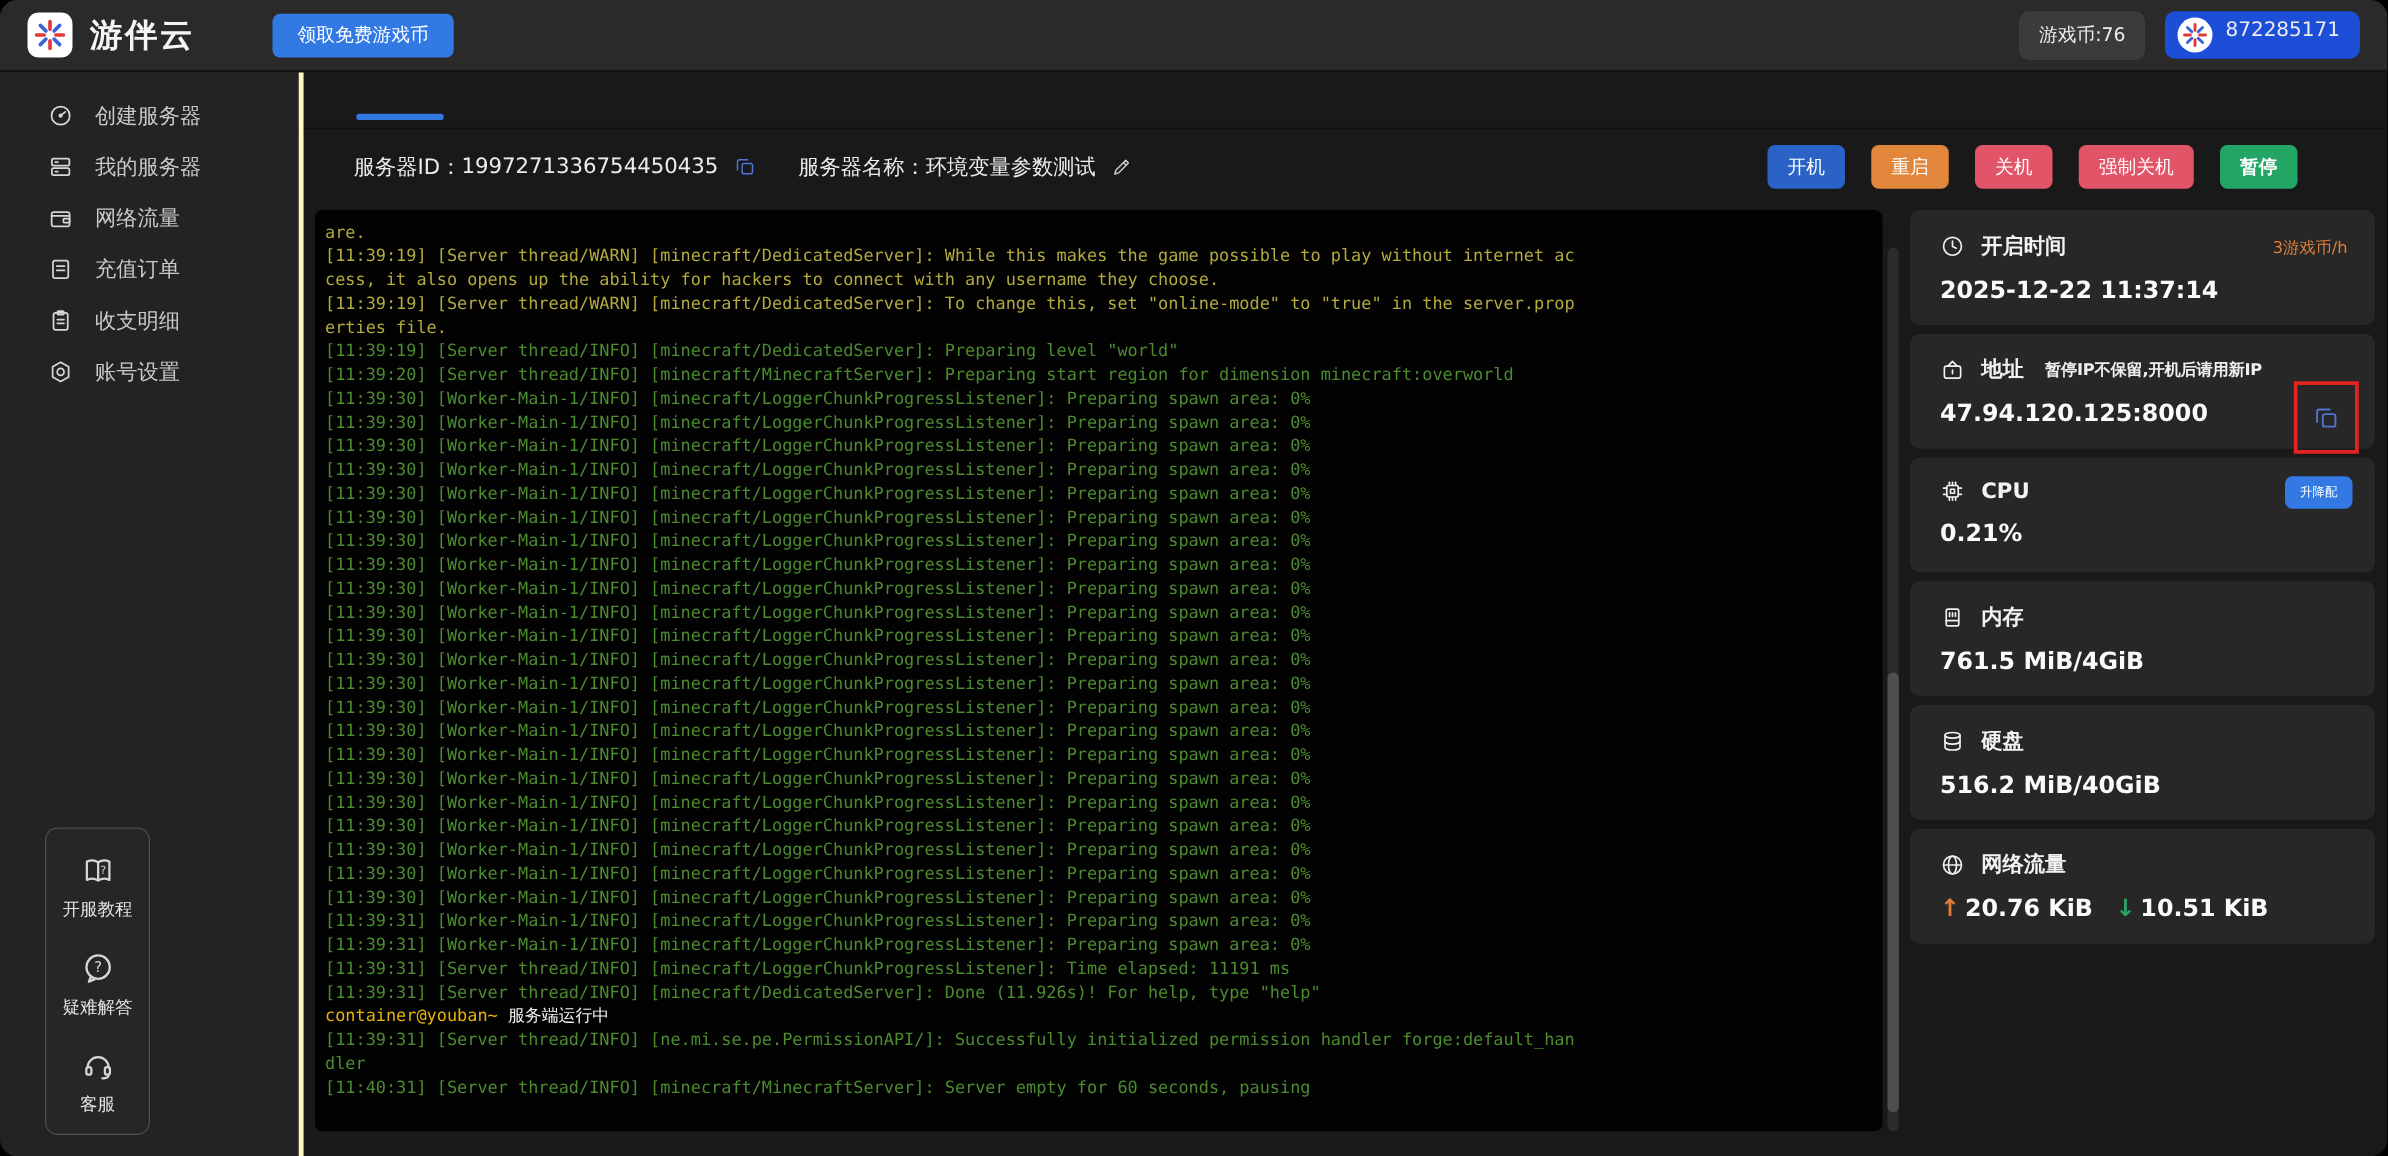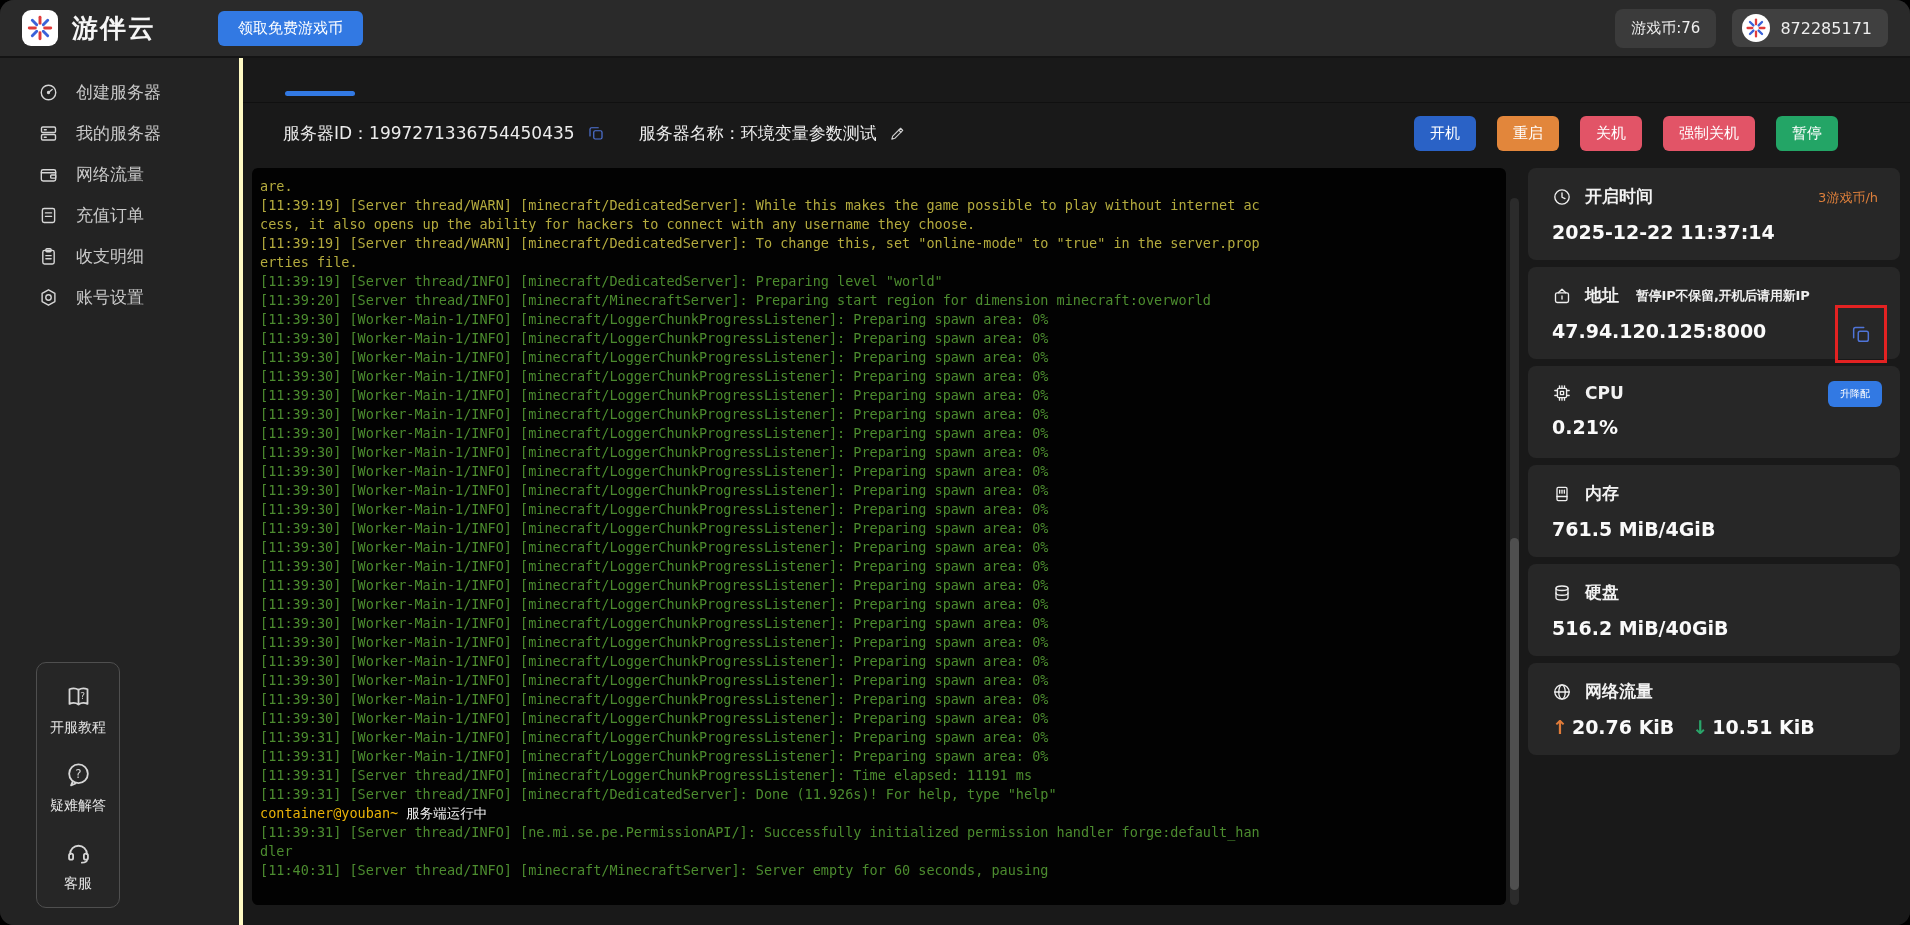--- a/index.html
+++ b/index.html
@@ -8,22 +8,22 @@
   .window{position:absolute;inset:0;background:#1c1c1c;border-radius:14px;overflow:hidden;}
 
   
   .header{position:absolute;top:0;left:0;right:0;height:58px;background:#2a2a2a;
           border-bottom:2px solid #141414;display:flex;align-items:center;padding:0 22px;box-sizing:border-box;}
   .logo{width:36px;height:36px;border-radius:9px;background:#fff;display:flex;align-items:center;justify-content:center;flex:0 0 auto;}
   .brand{font-size:26px;font-weight:bold;color:#f5f5f5;margin-left:14px;letter-spacing:2px;}
   .free-btn{margin-left:62px;background:#3279e3;color:#fff;font-size:15px;border:none;border-radius:6px;
             padding:8px 20px;cursor:pointer;}
   .coin-pill{margin-left:auto;background:#3b3b3b;border-radius:8px;padding:10px 16px;font-size:15px;color:#ededed;}
-  .user-pill{margin-left:16px;background:#404040;border-radius:8px;padding:5px 16px 5px 10px;display:flex;
-             align-items:center;gap:10px;color:#ededed;font-size:16px;cursor:pointer;}
+  .user-pill{margin-left:16px;background:#1d4ed8;border-radius:8px;padding:5px 16px 5px 10px;display:flex;
+             gap:10px;color:#ededed;font-size:16px;cursor:pointer;}
   .avatar{width:28px;height:28px;background:#fff;border-radius:50%;display:flex;align-items:center;justify-content:center;}
 
   
   .sidebar{position:absolute;top:58px;left:0;width:243px;bottom:0;background:#232323;border-right:4px solid #fef9c3;box-sizing:border-box;}
   .side-nav{padding-top:14px;}
   .side-item{display:flex;align-items:center;gap:17px;height:41px;padding-left:38px;color:#c9c9c9;font-size:17px;cursor:pointer;}
   .side-item svg{flex:0 0 auto;}
   .help-box{position:absolute;left:36px;top:604px;width:84px;border:1px solid #4f4f4f;border-radius:10px;
             background:#262626;padding:20px 0 14px;display:flex;flex-direction:column;align-items:center;gap:24px;box-sizing:border-box;}
   .help-item{display:flex;flex-direction:column;align-items:center;gap:9px;color:#e3e3e3;font-size:14px;cursor:pointer;}
@@ -211,21 +211,21 @@
           <svg width="17" height="17" viewBox="0 0 24 24" fill="none" stroke="#cfcfcf" stroke-width="1.6" stroke-linecap="round" stroke-linejoin="round">
             <path d="M4 20l1.2-4.2L16.4 4.6l3 3L8.2 18.8z"></path>
             <line x1="13.8" y1="7.2" x2="16.8" y2="10.2"></line>
           </svg>
         </span>
       <div class="btn-row" id="btn-row">
           <button class="action-btn" style="background: rgb(42, 98, 198);">开机</button>
           <button class="action-btn" style="background: rgb(226, 134, 59);">重启</button>
           <button class="action-btn" style="background: rgb(226, 84, 103);">关机</button>
           <button class="action-btn" style="background: rgb(226, 84, 103);">强制关机</button>
-          <button class="action-btn" style="background: rgb(35, 165, 102);">暂停</button>
+          <button class="action-btn" style="background: rgb(35, 165, 102); font-weight: bold;">暂停</button>
         </div>
     </div>
 
     <div class="console" id="console"><div class="line warn">are.</div><div class="line warn">[11:39:19] [Server thread/WARN] [minecraft/DedicatedServer]: While this makes the game possible to play without internet ac</div><div class="line warn">cess, it also opens up the ability for hackers to connect with any username they choose.</div><div class="line warn">[11:39:19] [Server thread/WARN] [minecraft/DedicatedServer]: To change this, set "online-mode" to "true" in the server.prop</div><div class="line warn">erties file.</div><div class="line info">[11:39:19] [Server thread/INFO] [minecraft/DedicatedServer]: Preparing level "world"</div><div class="line info">[11:39:20] [Server thread/INFO] [minecraft/MinecraftServer]: Preparing start region for dimension minecraft:overworld</div><div class="line info">[11:39:30] [Worker-Main-1/INFO] [minecraft/LoggerChunkProgressListener]: Preparing spawn area: 0%</div><div class="line info">[11:39:30] [Worker-Main-1/INFO] [minecraft/LoggerChunkProgressListener]: Preparing spawn area: 0%</div><div class="line info">[11:39:30] [Worker-Main-1/INFO] [minecraft/LoggerChunkProgressListener]: Preparing spawn area: 0%</div><div class="line info">[11:39:30] [Worker-Main-1/INFO] [minecraft/LoggerChunkProgressListener]: Preparing spawn area: 0%</div><div class="line info">[11:39:30] [Worker-Main-1/INFO] [minecraft/LoggerChunkProgressListener]: Preparing spawn area: 0%</div><div class="line info">[11:39:30] [Worker-Main-1/INFO] [minecraft/LoggerChunkProgressListener]: Preparing spawn area: 0%</div><div class="line info">[11:39:30] [Worker-Main-1/INFO] [minecraft/LoggerChunkProgressListener]: Preparing spawn area: 0%</div><div class="line info">[11:39:30] [Worker-Main-1/INFO] [minecraft/LoggerChunkProgressListener]: Preparing spawn area: 0%</div><div class="line info">[11:39:30] [Worker-Main-1/INFO] [minecraft/LoggerChunkProgressListener]: Preparing spawn area: 0%</div><div class="line info">[11:39:30] [Worker-Main-1/INFO] [minecraft/LoggerChunkProgressListener]: Preparing spawn area: 0%</div><div class="line info">[11:39:30] [Worker-Main-1/INFO] [minecraft/LoggerChunkProgressListener]: Preparing spawn area: 0%</div><div class="line info">[11:39:30] [Worker-Main-1/INFO] [minecraft/LoggerChunkProgressListener]: Preparing spawn area: 0%</div><div class="line info">[11:39:30] [Worker-Main-1/INFO] [minecraft/LoggerChunkProgressListener]: Preparing spawn area: 0%</div><div class="line info">[11:39:30] [Worker-Main-1/INFO] [minecraft/LoggerChunkProgressListener]: Preparing spawn area: 0%</div><div class="line info">[11:39:30] [Worker-Main-1/INFO] [minecraft/LoggerChunkProgressListener]: Preparing spawn area: 0%</div><div class="line info">[11:39:30] [Worker-Main-1/INFO] [minecraft/LoggerChunkProgressListener]: Preparing spawn area: 0%</div><div class="line info">[11:39:30] [Worker-Main-1/INFO] [minecraft/LoggerChunkProgressListener]: Preparing spawn area: 0%</div><div class="line info">[11:39:30] [Worker-Main-1/INFO] [minecraft/LoggerChunkProgressListener]: Preparing spawn area: 0%</div><div class="line info">[11:39:30] [Worker-Main-1/INFO] [minecraft/LoggerChunkProgressListener]: Preparing spawn area: 0%</div><div class="line info">[11:39:30] [Worker-Main-1/INFO] [minecraft/LoggerChunkProgressListener]: Preparing spawn area: 0%</div><div class="line info">[11:39:30] [Worker-Main-1/INFO] [minecraft/LoggerChunkProgressListener]: Preparing spawn area: 0%</div><div class="line info">[11:39:30] [Worker-Main-1/INFO] [minecraft/LoggerChunkProgressListener]: Preparing spawn area: 0%</div><div class="line info">[11:39:31] [Worker-Main-1/INFO] [minecraft/LoggerChunkProgressListener]: Preparing spawn area: 0%</div><div class="line info">[11:39:31] [Worker-Main-1/INFO] [minecraft/LoggerChunkProgressListener]: Preparing spawn area: 0%</div><div class="line info">[11:39:31] [Server thread/INFO] [minecraft/LoggerChunkProgressListener]: Time elapsed: 11191 ms</div><div class="line info">[11:39:31] [Server thread/INFO] [minecraft/DedicatedServer]: Done (11.926s)! For help, type "help"</div><div class="line prompt"><span class="prompt-user">container@youban~</span> <span class="prompt-status">服务端运行中</span></div><div class="line info">[11:39:31] [Server thread/INFO] [ne.mi.se.pe.PermissionAPI/]: Successfully initialized permission handler forge:default_han</div><div class="line info">dler</div><div class="line info">[11:40:31] [Server thread/INFO] [minecraft/MinecraftServer]: Server empty for 60 seconds, pausing</div></div>
 
     <div class="v-scrollbar">
       <div class="v-thumb"></div>
     </div>
 
     <div class="stats" id="stats">

